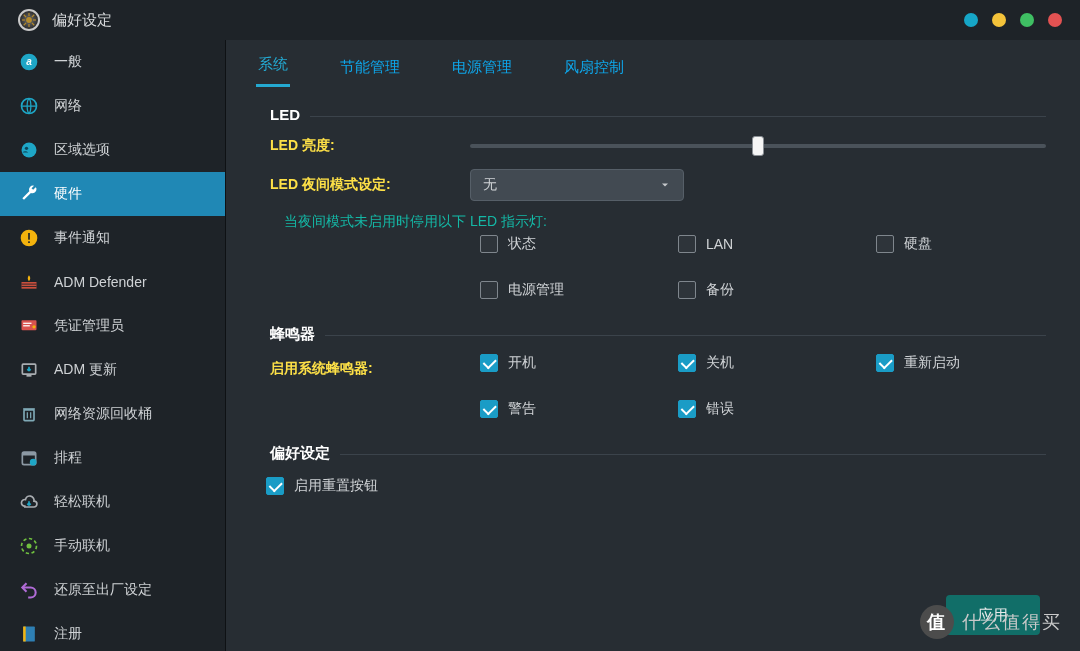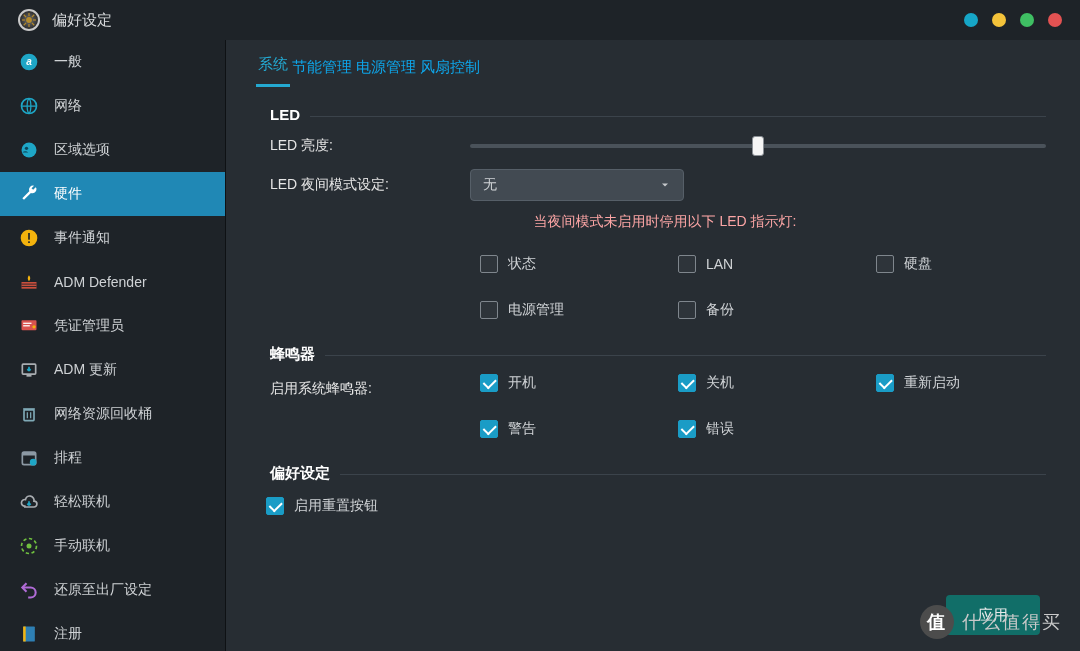--- a/index.html
+++ b/index.html
@@ -14,30 +14,30 @@
   .wbtn.blue { background:#16a6c7; }
   .wbtn.yellow { background:#f4c33a; }
   .wbtn.green { background:#3fbf63; }
   .wbtn.red { background:#e35252; }
   .body { flex:1; display:flex; min-height:0; }
   .sidebar { width:270px; background:#1e2328; border-right:1px solid #0e1114; overflow-y:auto; }
   .sidebar-item { display:flex; align-items:center; height:44px; padding:0 18px; color:#cfd2d5; cursor:pointer; gap:14px; }
   .sidebar-item.active { background:#2088b5; color:#fff; }
   .side-icon { width:22px; height:22px; display:flex; align-items:center; justify-content:center; flex-shrink:0; }
   .main { flex:1; background:#272d33; display:flex; flex-direction:column; padding:0 0 0 0; position:relative;}
-  .tabs { display:flex; height:48px; align-items:flex-end; padding:0 30px; border-bottom:1px solid transparent;}
+  .tabs { display:flex; height:48px; align-items:flex-end; padding:0 30px; gap:48px; border-bottom:1px solid transparent;}
   .tab { color:#0ea5e9; padding:12px 2px 10px; cursor:pointer; font-size:15px; }
   .tab.active { color:#24a9d1; border-bottom:3px solid #24a9d1; }
   .content { flex:1; padding:18px 34px 70px 34px; overflow-y:auto; }
   .fieldset { border:none; margin-bottom:26px; position:relative; }
   .fieldset-legend { font-weight:600; color:#fff; font-size:15px; padding:0 10px; background:#272d33; position:relative; z-index:1; display:inline-block;}
   .fieldset-line { position:absolute; top:10px; left:0; right:0; height:1px; background:#3b434b; }
   .field-row { display:flex; align-items:center; margin:14px 0 0 0; }
-  .field-label { width:210px; padding-left:10px; color:#e5e5e5; }
-  .field-sublabel { padding-left:24px; color:#fca5a5; margin:12px 0 24px;text-align:center; }
+  .field-label { width:210px; padding-left:10px; color:#fde047;font-weight:bold; }
+  .field-sublabel { padding-left:24px; color:#14b8a6; margin:12px 0 4px; }
   .slider-wrap { flex:1; display:flex; align-items:center; }
   .slider-track { flex:1; height:4px; background:#4a525a; border-radius:2px; position:relative; }
   .slider-thumb { position:absolute; top:50%; left:50%; transform:translate(-50%,-50%); width:12px; height:20px; background:#f5f5f5; border-radius:3px; border:1px solid #8a8f95;}
   .select { flex:0 0 214px; height:32px; background:#424a52; border:1px solid #565f68; border-radius:4px; display:flex; align-items:center; padding:0 12px; color:#d0d3d6; justify-content:space-between;}
   .select svg { width:12px; height:12px; fill:#c6c9cc; }
   .check-grid { display:grid; grid-template-columns: 170px 170px 170px; column-gap:0; row-gap:16px; margin-left:220px;gap:28px; }
   .chk { display:flex; align-items:center; gap:10px; color:#d0d3d6;}
   .chk-box { width:18px; height:18px; border:1px solid #7f868d; border-radius:2px; background:#2e343a; display:flex; align-items:center; justify-content:center;}
   .chk.checked .chk-box { background:#1a9cc6; border-color:#1a9cc6; }
   .chk.checked .chk-box::after { content:""; width:6px; height:10px; border:solid #fff; border-width:0 2px 2px 0; transform:rotate(45deg) translateY(-1px);}

